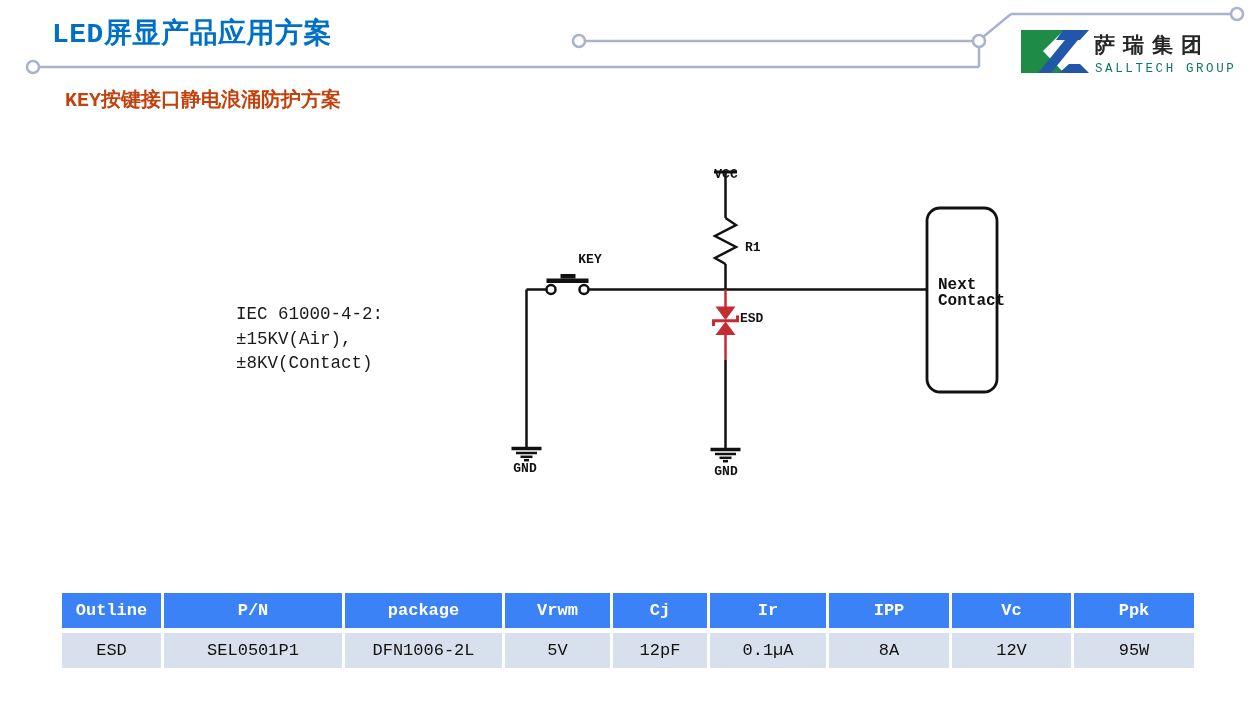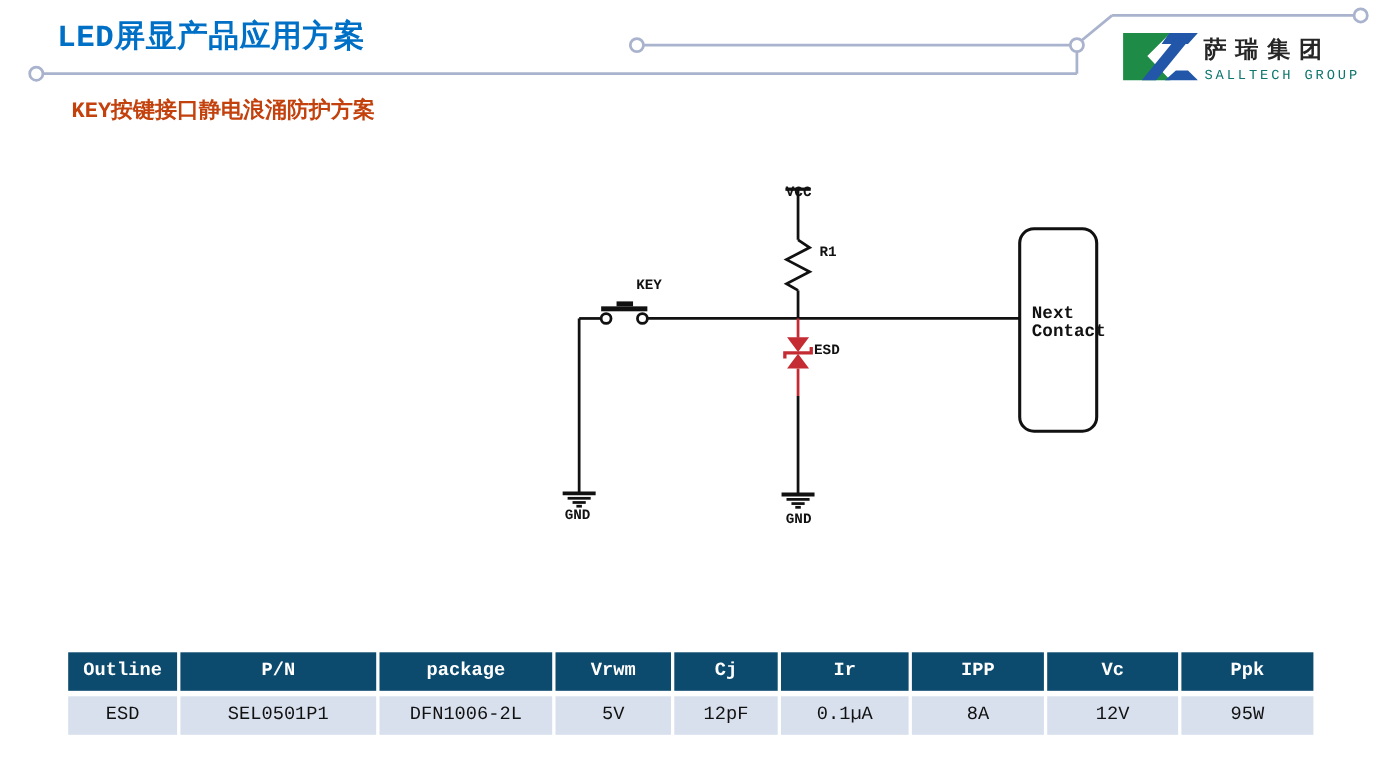--- a/index.html
+++ b/index.html
@@ -27,39 +27,39 @@
     letter-spacing:8px; white-space:nowrap;
   }
   .logo-en {
     left:1095px; top:62px; font-size:12.5px; font-weight:500; color:#0f766e;
     letter-spacing:2.6px; white-space:nowrap;
   }
 
   
   .clabel { font-size:13px; font-weight:bold; color:#111; white-space:nowrap; }
   .lbl-vcc   { left:726px; top:167px; transform:translateX(-50%); }
-  .lbl-r1    { left:745px; top:222px; }
+  .lbl-r1    { left:745px; top:240px; }
   .lbl-key   { left:590px; top:252px; transform:translateX(-50%); }
   .lbl-esd   { left:740px; top:311px; }
   .lbl-gnd-l { left:525px; top:461px; transform:translateX(-50%); }
   .lbl-gnd-r { left:726px; top:464px; transform:translateX(-50%); }
   .lbl-next  { left:938px; top:277px; line-height:16px; font-size:16px; }
 
   .iec-note {
     left:236px; top:302px; font-size:17.5px; color:#1a1a1a; line-height:24.5px;
     white-space:nowrap;
   }
 
   
   .spec-table-wrap { left:59px; top:588px; }
   table.spec {
     border-collapse:separate; border-spacing:3px 5px; table-layout:fixed;
   }
   table.spec th {
-    background:#0c4a6e; color:#ffffff; font-size:17px; font-weight:bold;
+    background:#3b82f6; color:#ffffff; font-size:17px; font-weight:bold;
     height:35px; text-align:center; padding:0;
   }
   table.spec td {
     background:#D8E0EE; color:#111111; font-size:17px; font-weight:normal;
     height:35px; text-align:center; padding:0;
   }
 </style>
 </head>
 <body>
 
@@ -143,20 +143,25 @@
   <div class="abs clabel lbl-r1">R1</div>
   <div class="abs clabel lbl-key">KEY</div>
   <div class="abs clabel lbl-esd">ESD</div>
   <div class="abs clabel lbl-gnd-l">GND</div>
   <div class="abs clabel lbl-gnd-r">GND</div>
   <div class="abs clabel lbl-next">
     <div>Next</div>
     <div>Contact</div>
   </div>
 
+  <div class="abs iec-note">
+    <div>IEC 61000-4-2:</div>
+    <div>±15KV(Air),</div>
+    <div>±8KV(Contact)</div>
+  </div>
 
   <div class="abs spec-table-wrap">
     <table class="spec">
       <colgroup>
         <col style="width:99px">
           <col style="width:178px">
           <col style="width:157px">
         <col style="width:105px">
           <col style="width:94px">
           <col style="width:116px">

